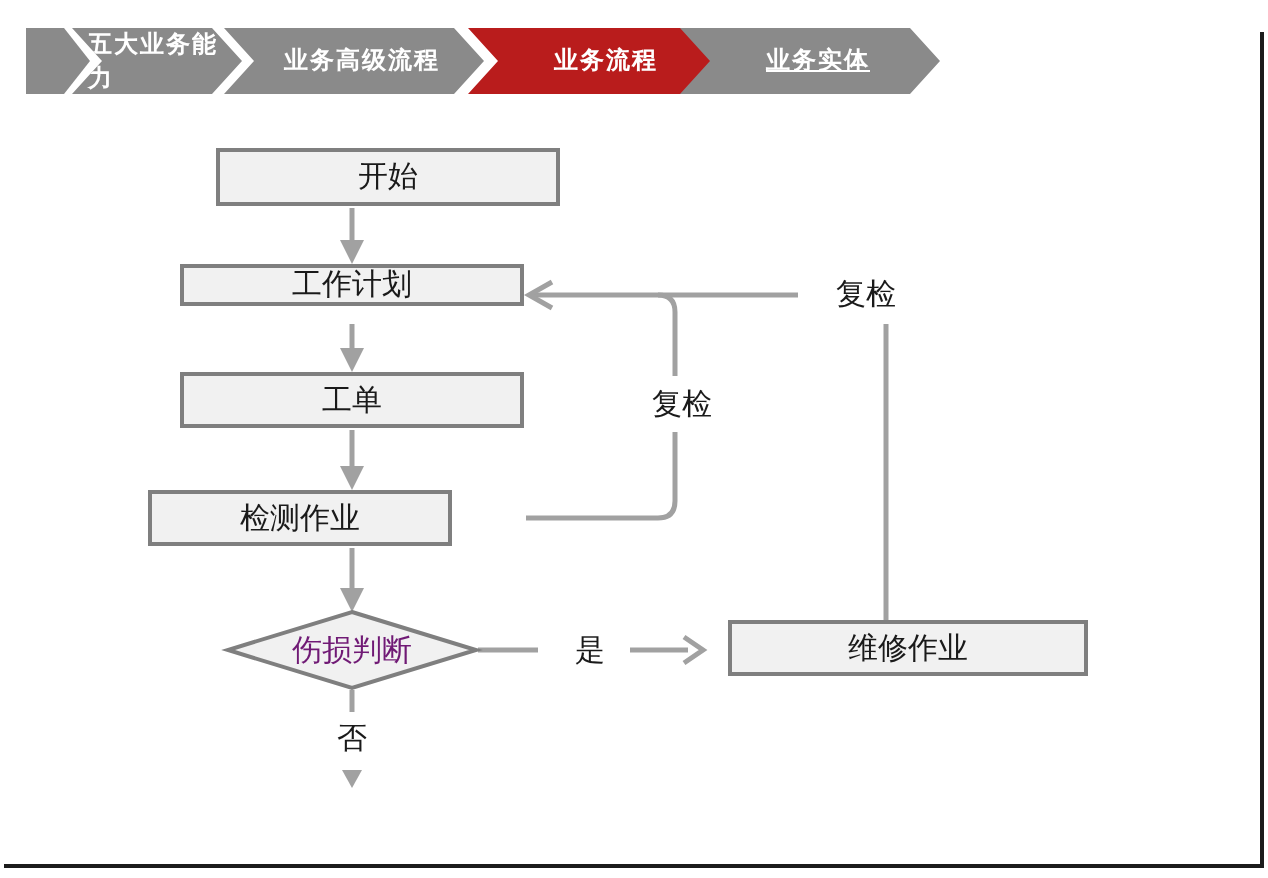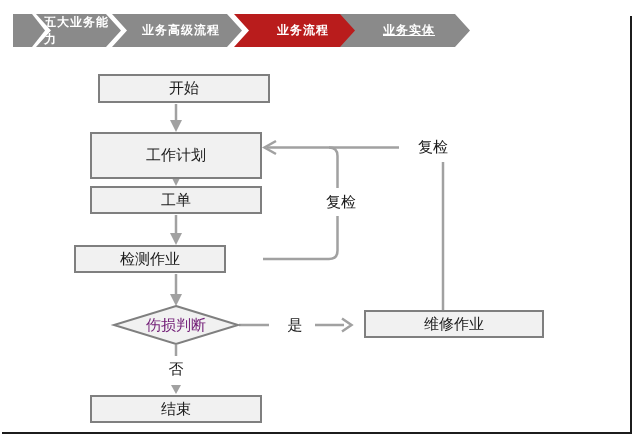--- a/index.html
+++ b/index.html
@@ -19,22 +19,22 @@
   .tab1 { left:36px;  width:85px;  }
   .tab2 { left:112px; width:130px; }
   .tab3 { left:234px; width:130px; }
   .tab4 { left:340px; width:130px;text-decoration:underline; }
   .tab5 { left:478px; width:143px; }
 
   
   .flow-box { position:absolute; background:#f1f1f1; border:2px solid #7f7f7f;
     display:flex; align-items:center; justify-content:center;
     font-size:15px; color:#1a1a1a; }
-  .n-start      { left:98px;  top:74px;  width:172px; height:29px;text-align:center; }
-  .n-workplan   { left:90px;  top:132px; width:172px; height:47px; }
+  .n-start      { left:108px;  top:74px;  width:172px; height:29px;text-align:center; }
+  .n-workplan   { left:90px;  top:132px; width:172px; height:21px; }
   .n-workorder  { left:90px;  top:186px; width:172px; height:28px; }
   .n-inspection { left:74px;  top:245px; width:152px; height:28px; }
   .n-repair     { left:352px; top:310px; width:180px; height:28px;margin-left:12px; }
   .n-end        { left:90px;  top:395px; width:172px; height:28px; }
   .diamond-label { position:absolute; left:114px; top:306px; width:124px; height:38px;
     display:flex; align-items:center; justify-content:center;
     font-size:15px; color:#701a75; }
 
   
   .edge-label { position:absolute; background:#ffffff; text-align:center;
@@ -94,21 +94,20 @@
 
     <polygon points="176,306 238,325 176,344 114,325" fill="#f1f1f1" stroke="#7f7f7f" stroke-width="2"></polygon>
   </svg>
 
   <div class="flow-box n-start">开始</div>
   <div class="flow-box n-workplan">工作计划</div>
   <div class="flow-box n-workorder">工单</div>
   <div class="flow-box n-inspection">检测作业</div>
   <div class="diamond-label">伤损判断</div>
   <div class="flow-box n-repair">维修作业</div>
-  <div class="flow-box n-end">结束</div>
 
   <div class="edge-label lbl-recheck-inner">复检</div>
   <div class="edge-label lbl-recheck-outer">复检</div>
   <div class="edge-label lbl-yes">是</div>
   <div class="edge-label lbl-no">否</div>
 
   <div class="frame-right"></div>
   <div class="frame-bottom"></div>
 
 </div>

